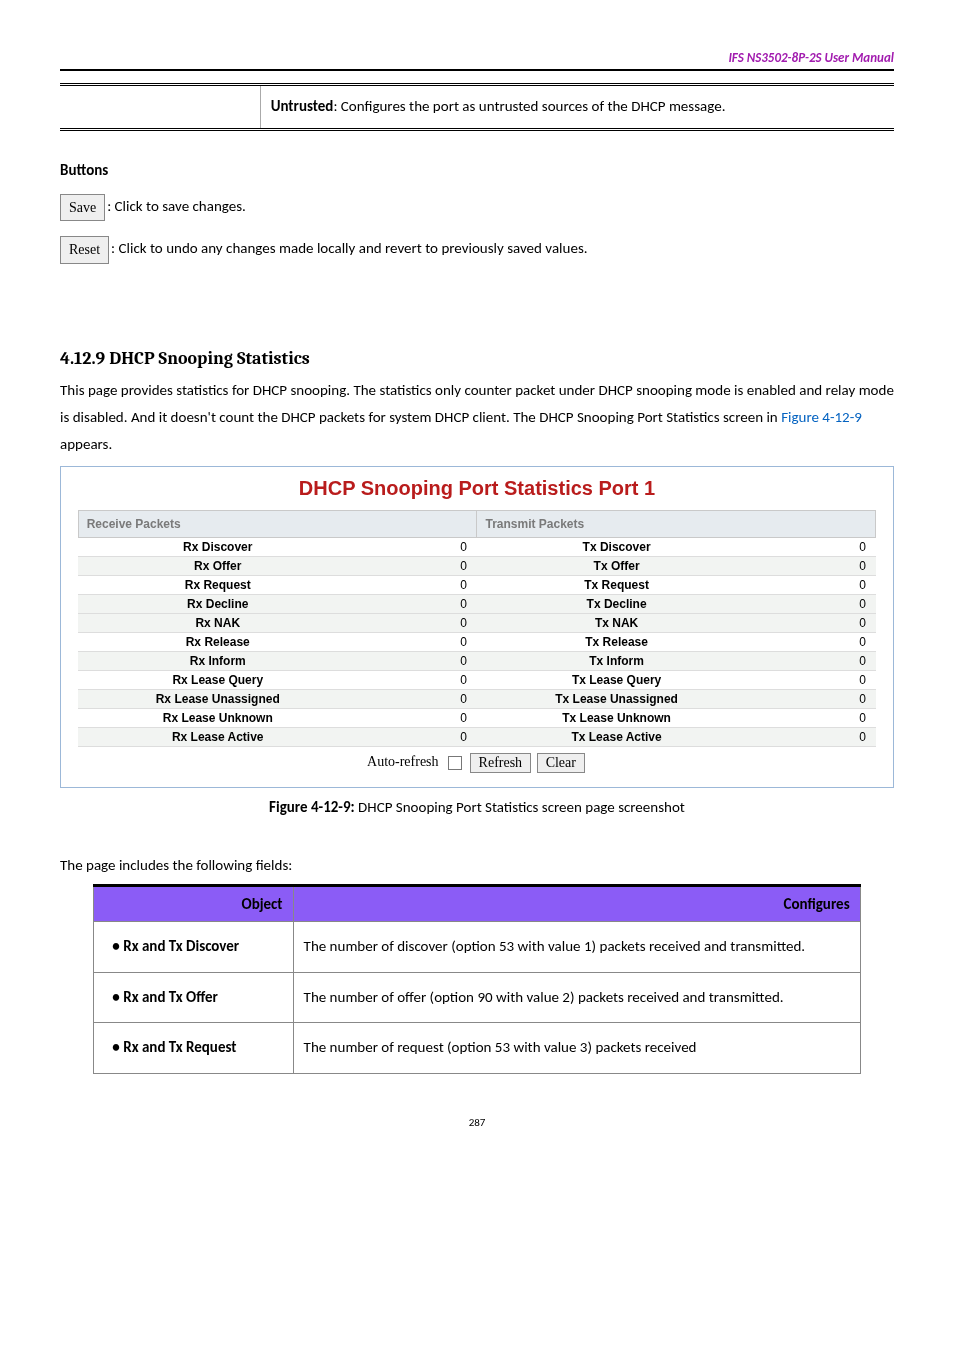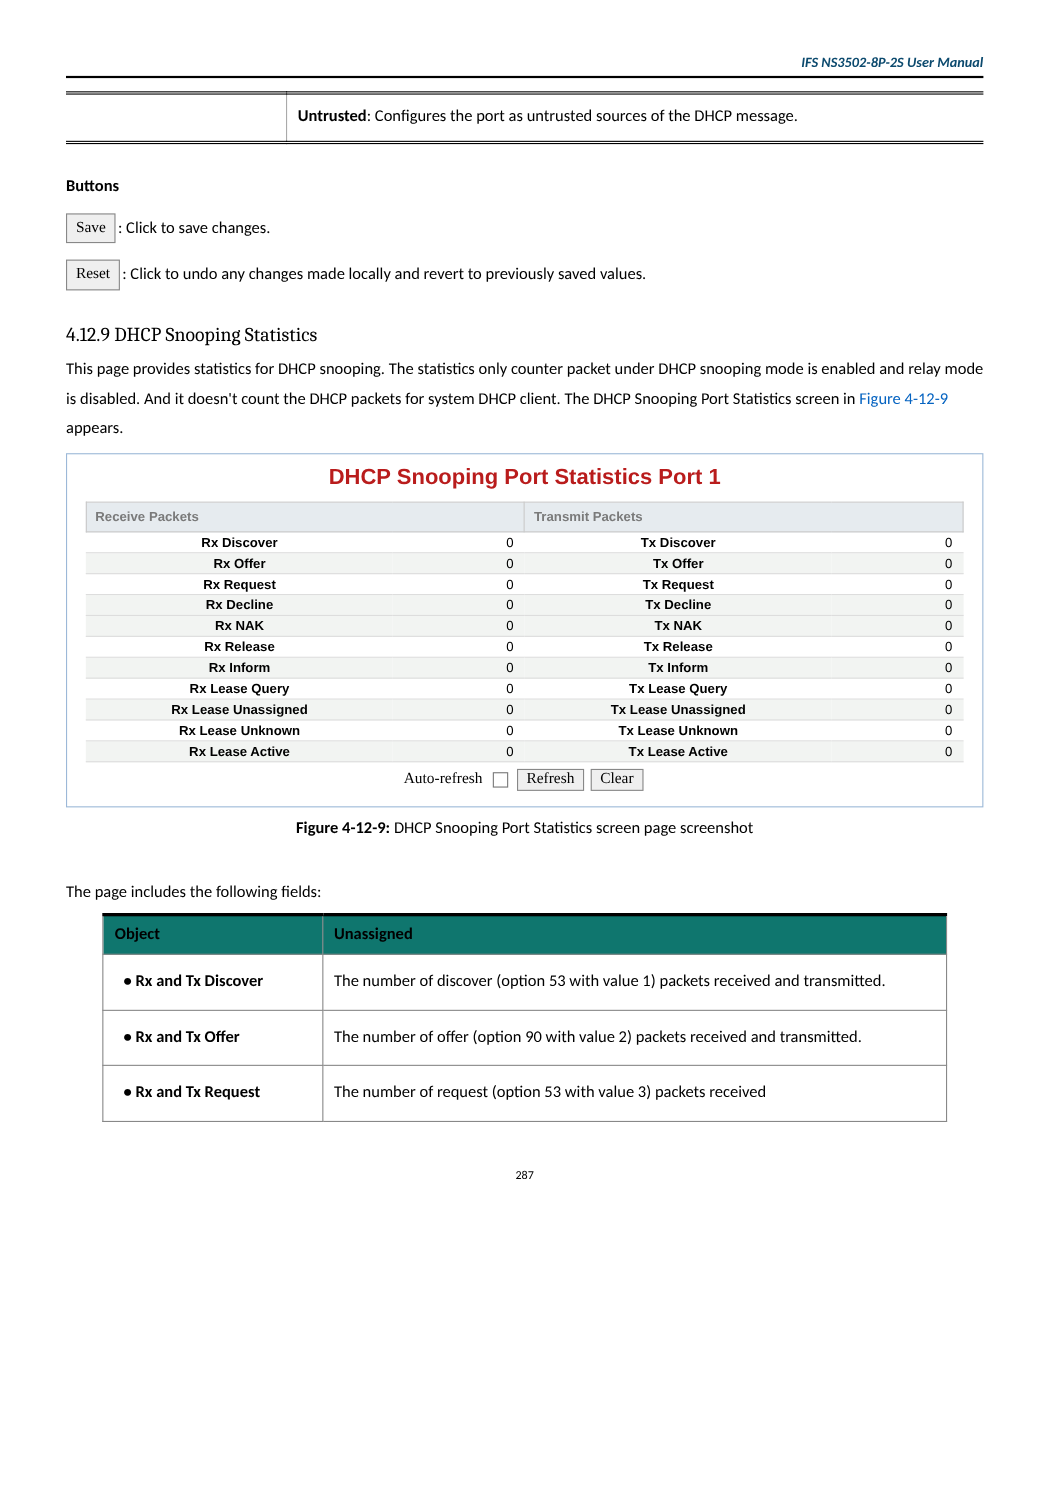--- a/index.html
+++ b/index.html
@@ -9,21 +9,21 @@
     background: #fff;
     margin: 0;
     padding: 50px 60px 30px 60px;
     width: 954px;
     box-sizing: border-box;
   }
   .header-right {
     text-align: right;
     font-style: italic;
     font-weight: bold;
-    color: #0c4a6e;
+    color: #a21caf;
     font-size: 13px;
     border-bottom: 2px solid #000;
     padding-bottom: 4px;
     margin-bottom: 12px;
   }
   .untrusted-table {
     width: 100%;
     border-collapse: collapse;
     border-top: 3px double #000;
     border-bottom: 3px double #000;
@@ -56,23 +56,23 @@
     border: 1px solid #888;
     background: #efefef;
     font-family: "Times New Roman", serif;
     font-size: 14px;
     padding: 1px 8px;
     vertical-align: middle;
     margin-right: 2px;
   }
   h3.section-title {
     font-family: Cambria, Georgia, serif;
-    font-weight: normal;
+    font-weight: bold;
     font-size: 18px;
-    margin-top: 30px;
+    margin-top: 84px;
     margin-bottom: 8px;
   }
   .intro-para {
     line-height: 1.8;
     margin-bottom: 8px;
   }
   .fig-link { color: #0563c1; }
   .screenshot-box {
     border: 1px solid #9cb8d8;
     margin: 6px 0 10px 0;
@@ -140,22 +140,22 @@
     margin: 10px 0 40px 0;
   }
   .fields-intro { margin: 30px 0 10px 0; }
   .desc-table {
     width: 92%;
     margin: 0 auto;
     border-collapse: collapse;
     border-top: 1px solid #000;
   }
   .desc-table th {
-    background: #0f766e;
-    text-align: left;
+    background: #8b5cf6;
+    text-align: right;
     font-weight: bold;
     padding: 8px 10px;
     border: 1px solid #888;
   }
   .desc-table td {
     border: 1px solid #888;
     padding: 12px 10px;
     vertical-align: top;
     line-height: 1.7;
   }
@@ -285,21 +285,21 @@
 <div class="figure-caption">
   <span class="bold">Figure 4-12-9: </span><span>DHCP Snooping Port Statistics screen page screenshot</span>
 </div>
 
 <div class="fields-intro">The page includes the following fields:</div>
 
 <table class="desc-table">
   <tbody>
       <tr class="thick-top">
     <th>Object</th>
-    <th>Unassigned</th>
+    <th>Configures</th>
   </tr>
   </tbody>
     <tbody id="desc-body">
       <tr>
         <td class="obj">Rx and Tx Discover</td>
         <td>The number of discover (option 53 with value 1) packets received and transmitted.</td>
       </tr>
       <tr>
         <td class="obj">Rx and Tx Offer</td>
         <td>The number of offer (option 90 with value 2) packets received and transmitted.</td>

